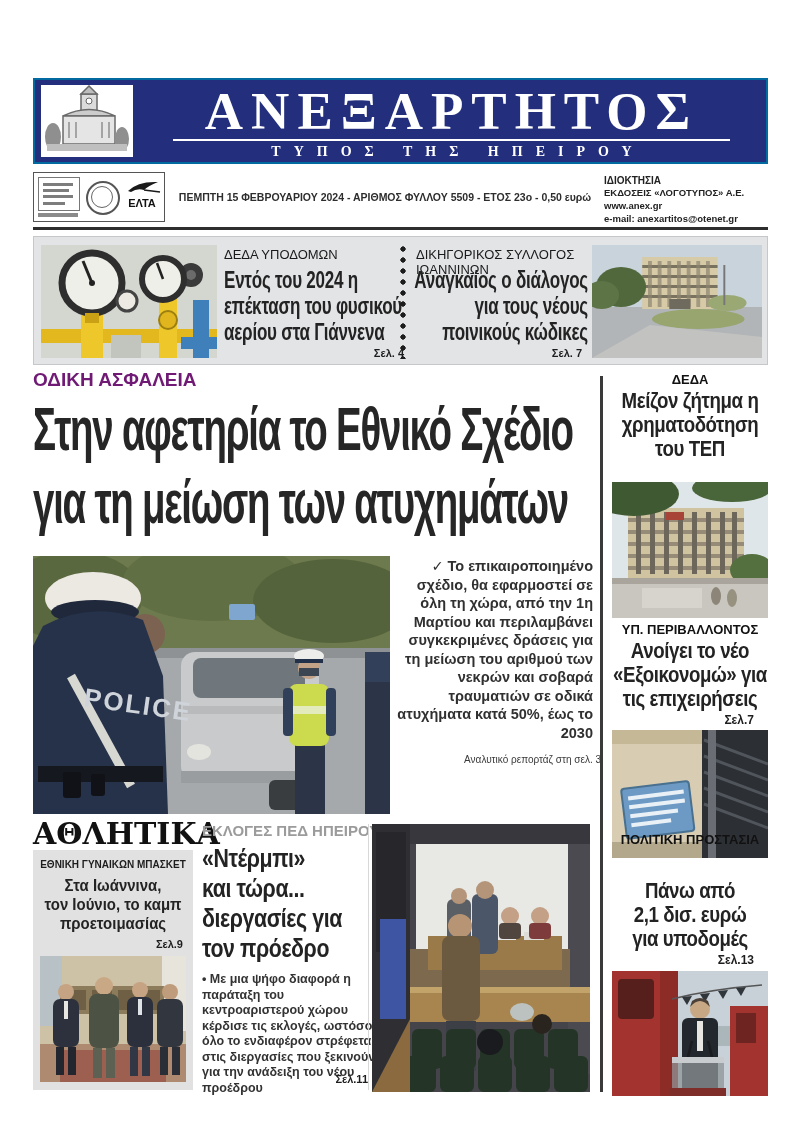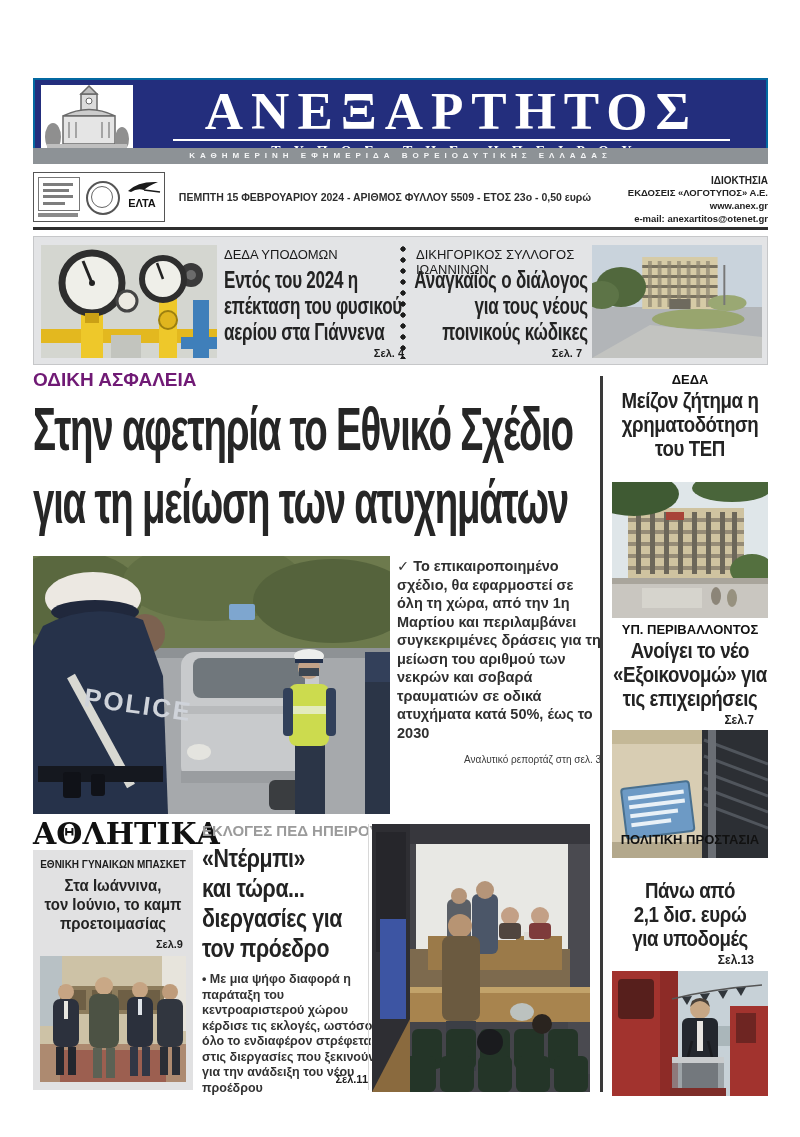--- a/index.html
+++ b/index.html
@@ -22,21 +22,21 @@
   
   #stamp-box{left:33px;top:172px;width:132px;height:50px;border:1.5px solid #555;box-sizing:border-box;}
   .stampbar{position:absolute;background:#7d7d7d;height:2.5px;}
   #stamp-mini{position:absolute;left:4px;top:4px;width:40px;height:32px;border:1px solid #777;}
   #stamp-code{position:absolute;left:4px;top:40px;width:40px;height:4px;background:#8a8a8a;}
   #stamp-circle{position:absolute;left:52px;top:8px;width:30px;height:30px;border:2px solid #555;border-radius:50%;}
   #stamp-circle .inner{position:absolute;left:3px;top:3px;width:20px;height:20px;border:1.5px solid #666;border-radius:50%;}
   #elta{position:absolute;left:88px;top:6px;width:40px;text-align:center;}
   #elta .t{font-size:11px;font-weight:bold;color:#111;}
   #dateline{left:170px;top:191px;width:430px;text-align:center;font-size:10.5px;font-weight:bold;color:#2d2d2d;}
-  #owner{left:604px;top:175px;width:164px;text-align:right;font-weight:bold;color:#222;}
+  #owner{left:604px;top:175px;width:164px;text-align:left;font-weight:bold;color:#222;}
   #owner .l1{font-size:10px;}
   #owner .ln{font-size:9.5px;line-height:13px;}
   #rule-top{left:33px;top:227px;width:735px;height:3px;background:#2e2e2e;}
   
   #teaser-band{left:33px;top:236px;width:735px;height:129px;background:#e3e4e6;
                border:1px solid #c6c7c9;box-sizing:border-box;}
   .tphoto{position:absolute;top:8px;width:176px;height:113px;overflow:hidden;}
   #teaser-left-text{position:absolute;left:190px;top:10px;width:180px;}
   .tkicker{font-size:13px;font-weight:normal;color:#1a1a1a;}
   .cond{transform-origin:left top;white-space:pre-line;}
@@ -50,21 +50,21 @@
   #tr-headline{position:absolute;right:179px;top:30px;width:252px;text-align:right;font-size:23px;
                line-height:26px;font-weight:bold;letter-spacing:-0.3px;color:#232323;
                transform:scaleX(0.74);transform-origin:right top;white-space:pre-line;}
   #tr-page{position:absolute;right:185px;top:110px;width:160px;text-align:right;font-size:11px;font-weight:bold;}
   
   #lead-kicker{left:33px;top:369px;font-size:19px;font-weight:bold;color:#701a75;}
   #lead-headline{left:33px;top:392px;width:920px;font-size:62px;line-height:73px;font-weight:bold;
                  letter-spacing:-2px;color:#262626;transform:scaleX(0.62);}
   #lead-photo{left:33px;top:556px;width:357px;height:258px;overflow:hidden;}
   #lead-summary{left:397px;top:557px;width:204px;}
-  .lead-bullet{font-size:14.5px;line-height:18.5px;font-weight:bold;color:#303030;margin:0 0 12px 0;}
+  .lead-bullet{font-size:14.5px;line-height:18.5px;font-weight:bold;color:#303030;margin:0 8px 12px 0;text-align:right;}
   #lead-note{text-align:right;font-size:10px;color:#3a3a3a;margin-top:6px;}
   #main-divider{left:600px;top:376px;width:3px;height:716px;background:#3a3a3a;}
   
   .sb-kicker{position:absolute;left:612px;width:156px;text-align:center;font-size:13px;font-weight:bold;color:#111;}
   .sb-headline{position:absolute;left:596px;width:188px;text-align:center;font-size:22px;line-height:24px;
                font-weight:bold;letter-spacing:-0.5px;color:#232323;transform:scaleX(0.85);
                transform-origin:center top;white-space:pre-line;}
   .sb-page{position:absolute;left:612px;width:142px;text-align:right;font-size:12px;font-weight:bold;}
   .sb-photo{position:absolute;left:612px;width:156px;overflow:hidden;}
   
@@ -111,21 +111,20 @@
         <ellipse cx="81" cy="54" rx="7" ry="12" fill="#8f8f8f"></ellipse>
         <rect x="6" y="59" width="80" height="7" fill="#bfbfbf"></rect>
       </svg>
     </div>
     <div id="mast-text" class="abs">
       <div id="mast-title">ΑΝΕΞΑΡΤΗΤΟΣ</div>
       <div id="mast-rule"></div>
       <div id="mast-sub">ΤΥΠΟΣ ΤΗΣ ΗΠΕΙΡΟΥ</div>
     </div>
   </div>
-  <div id="tagline-bar" class="abs">ΚΑΘΗΜΕΡΙΝΗ ΕΦΗΜΕΡΙΔΑ ΒΟΡΕΙΟΔΥΤΙΚΗΣ ΕΛΛΑΔΑΣ</div>
 
   <div id="stamp-box" class="abs">
     <div id="stamp-mini">
       <div class="stampbar" style="left:4px;top:5px;width:30px;"></div>
       <div class="stampbar" style="left:4px;top:11px;width:26px;"></div>
       <div class="stampbar" style="left:4px;top:17px;width:30px;"></div>
       <div class="stampbar" style="left:4px;top:24px;width:22px;"></div>
     </div>
     <div id="stamp-code"></div>
     <div id="stamp-circle">

